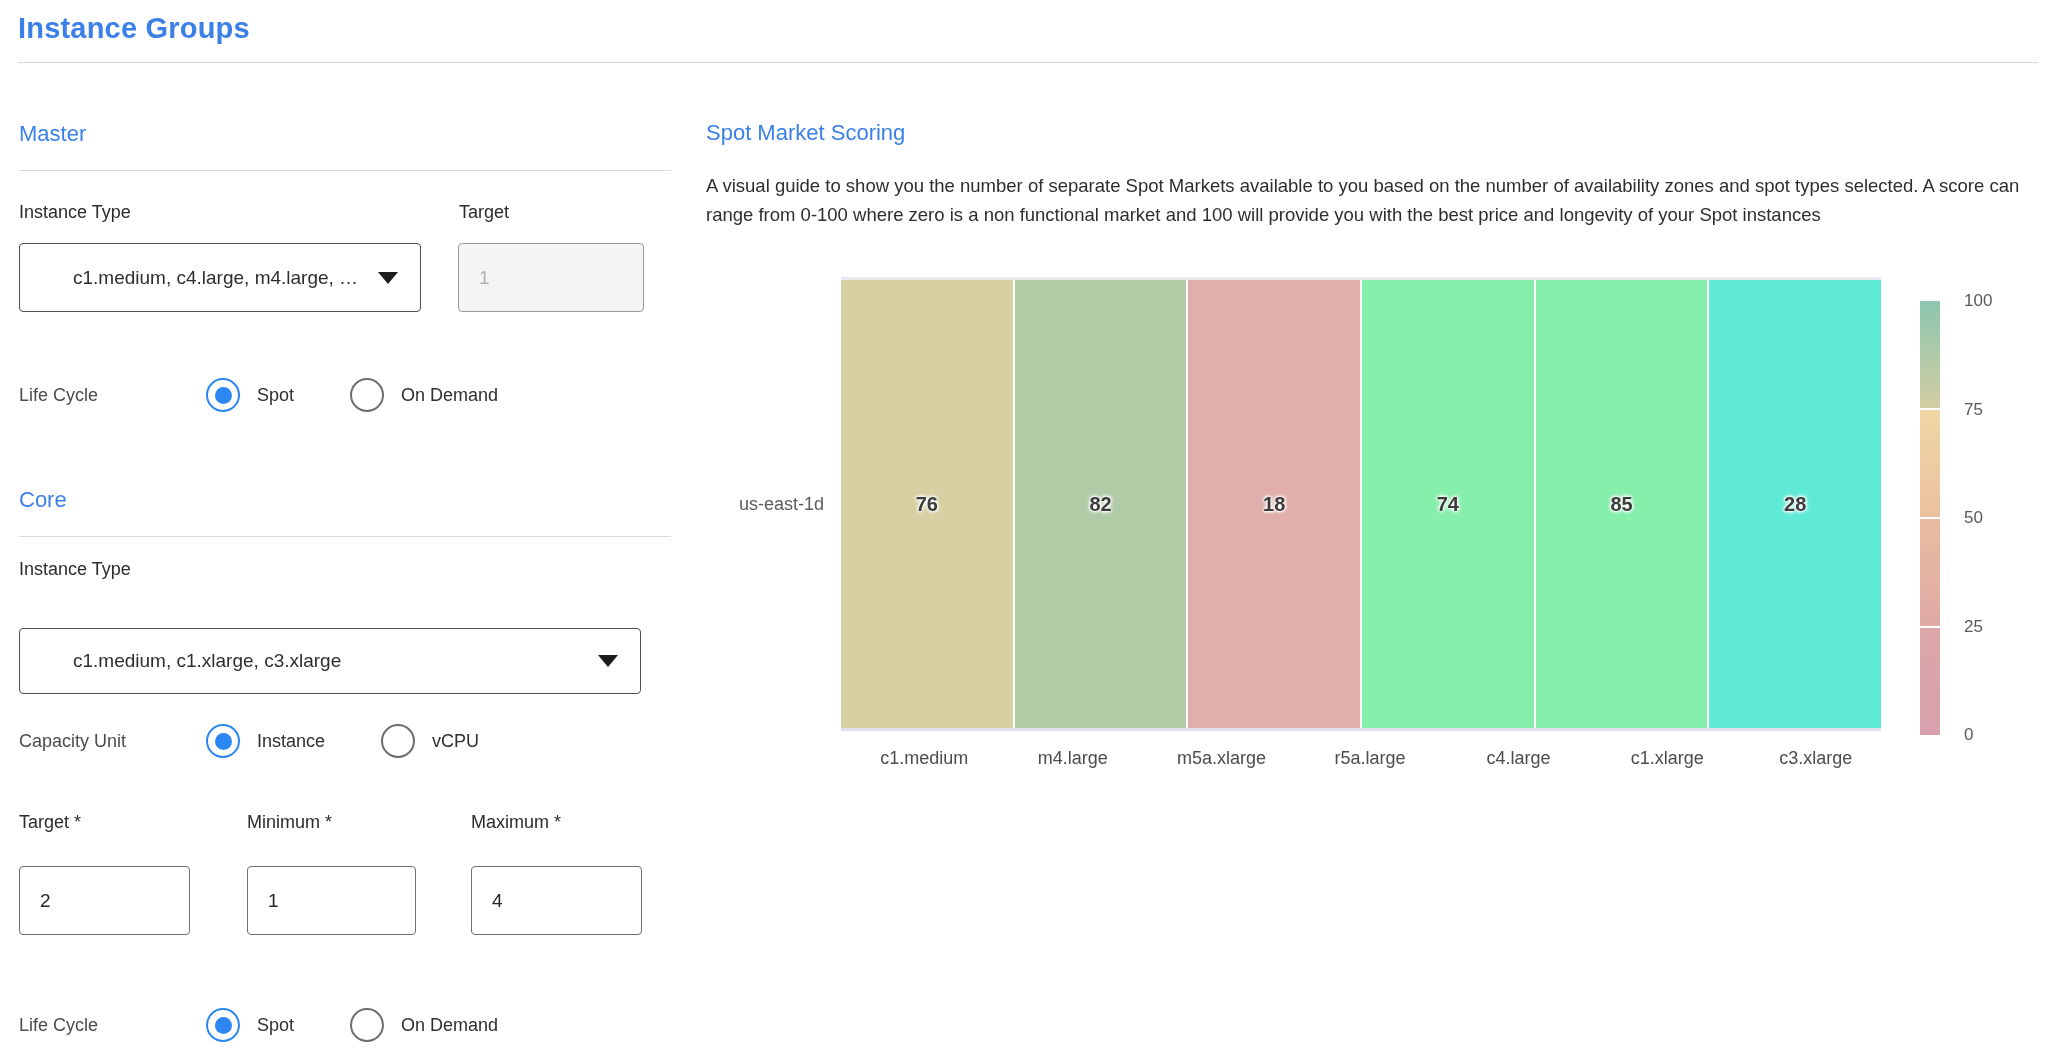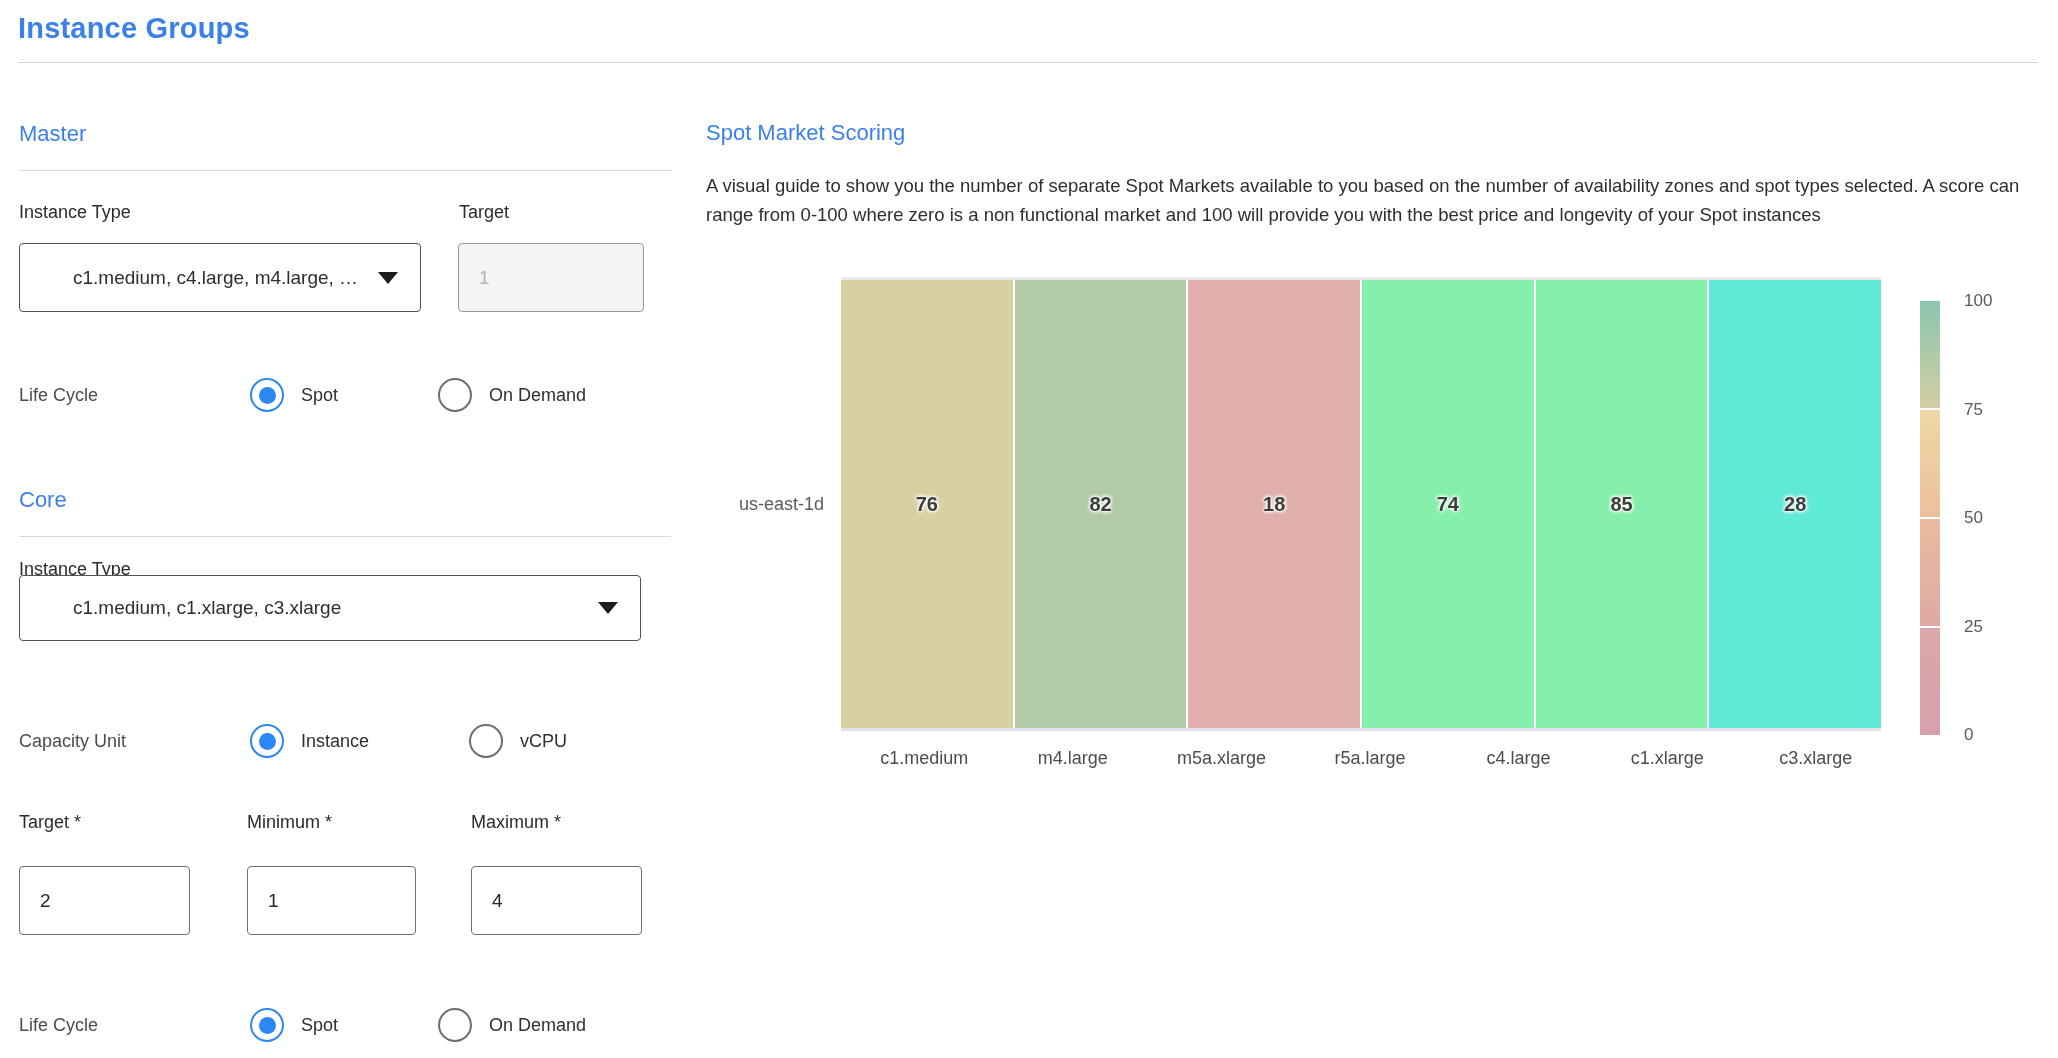--- a/index.html
+++ b/index.html
@@ -24,21 +24,21 @@
               display:flex; align-items:center; padding:0 22px; cursor:pointer; }
   .dropdown .dd-text { font-size:19px; color:#2e2e2e; flex:1; white-space:nowrap; overflow:hidden;margin-left:31px; }
   .caret { width:0; height:0; border-left:10px solid transparent; border-right:10px solid transparent;
            border-top:12px solid #1c1c1c; margin-left:14px; }
   .text-input { position:absolute; border:1px solid #6f6f6f; border-radius:4px; background:#fff;
                 font-size:19px; color:#262626; padding:0 0 0 20px;
                 font-family:"Liberation Sans", sans-serif; }
   .text-input:disabled { background:#f4f4f4; border-color:#9b9b9b; }
   .text-input::placeholder { color:#b2b2b2; }
 
-  .radio-row { position:absolute; display:flex; align-items:center; height:36px; left:0;gap:44px; }
+  .radio-row { position:absolute; display:flex; align-items:center; height:36px; left:0; }
   .row-label { width:187px; font-size:18px; color:#4c4c4c; }
   .radio-opt { display:flex; align-items:center; margin-right:56px; cursor:pointer; }
   .radio { width:34px; height:34px; border-radius:50%; border:2.5px solid #6e6e6e; background:#fff;
            display:inline-flex; align-items:center; justify-content:center; margin-right:17px; }
   .radio.selected { border-color:var(--radio-blue); }
   .radio.selected::after { content:""; width:17px; height:17px; border-radius:50%;
                            background:var(--radio-blue); }
   .opt-label { font-size:18px; color:#2f2f2f; }
 
   
@@ -95,21 +95,21 @@
       <div class="radio-opt">
         <span class="radio"></span>
         <span class="opt-label">On Demand</span>
       </div>
     </div>
 
     <h2 class="sec-heading" style="top:487px;">Core</h2>
     <div class="sec-divider" style="top:536px;"></div>
 
     <span class="field-label" style="left:0; top:559px;">Instance Type</span>
-    <div class="dropdown" style="left:0; top:575px; width:622px; height:66px;justify-content:space-between;">
+    <div class="dropdown" style="left:0; top:628px; width:622px; height:66px;justify-content:space-between;">
       <span class="dd-text">c1.medium, c1.xlarge, c3.xlarge</span>
       <span class="caret"></span>
     </div>
 
     <div class="radio-row" style="top:723px;">
       <span class="row-label">Capacity Unit</span>
       <div class="radio-opt">
         <span class="radio selected"></span>
         <span class="opt-label">Instance</span>
       </div>

